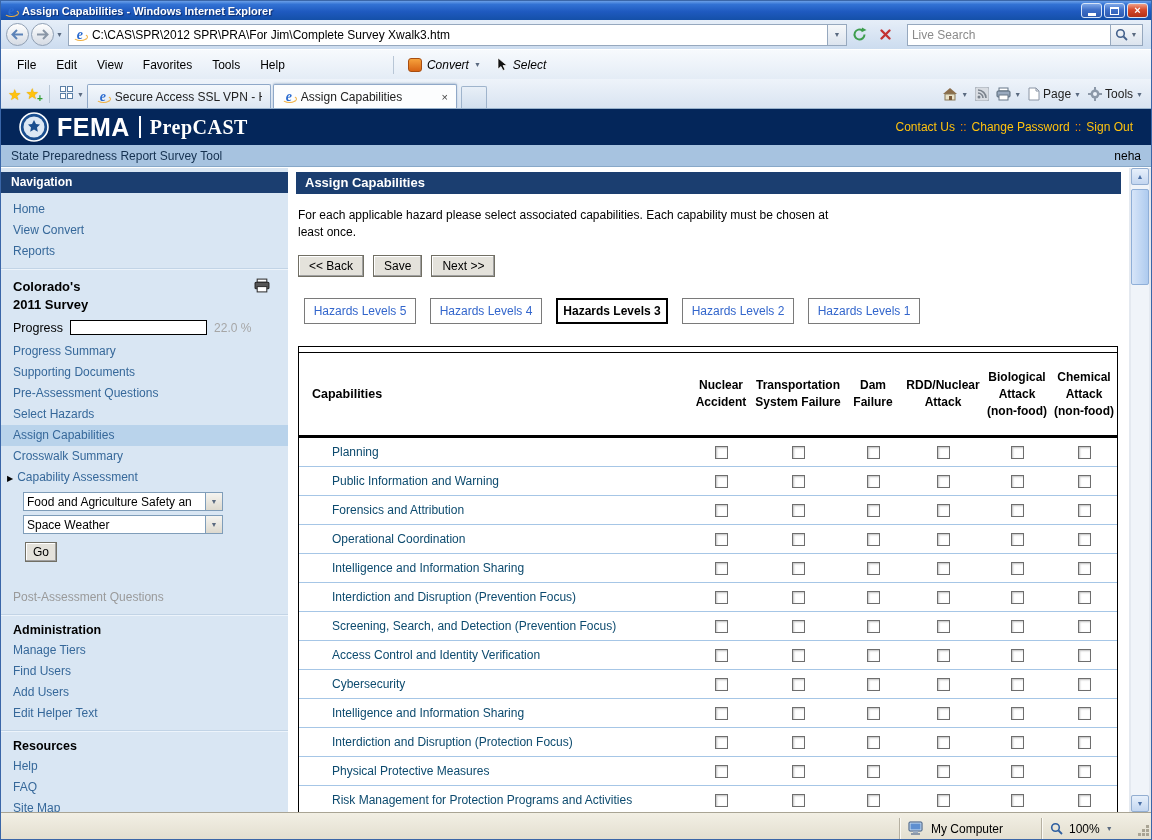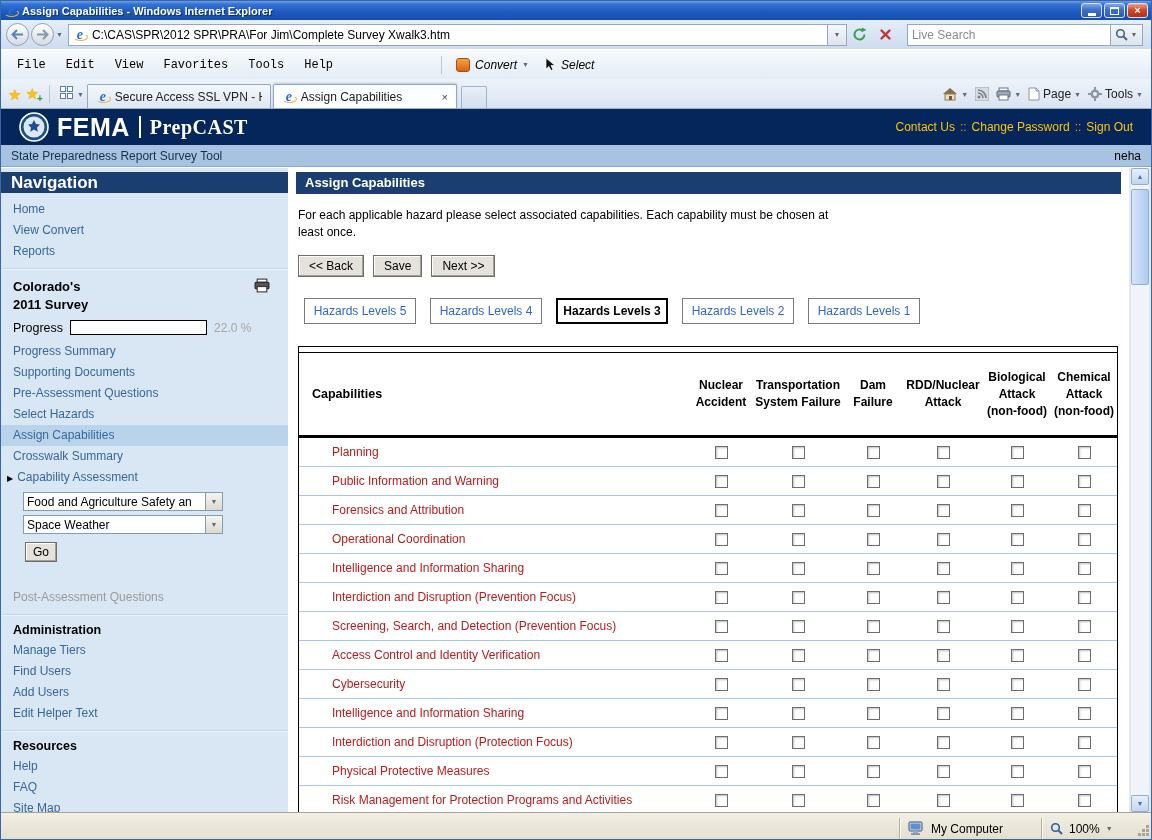--- a/index.html
+++ b/index.html
@@ -38,21 +38,21 @@
   .search-box { width:204px; height:22px; background:#fff; border:1px solid #96A8BE; margin-left:8px;
     display:flex; align-items:center; padding:0 4px; }
   .search-box input { border:none; outline:none; width:100%; font-family:"Liberation Sans",sans-serif; font-size:12px; color:#444; }
   .search-box input::placeholder { color:#8A8A8A; opacity:1; }
   .search-btn { width:32px; height:22px; border:1px solid #96A8BE; border-left:none;
     background:linear-gradient(#F6F8FA,#DCE4EE); display:flex; align-items:center; justify-content:center; gap:2px; }
 
   
   .menubar { top:48px; height:30px; background:linear-gradient(#F7FAFD,#E4ECF6); border-top:1px solid #fff;
     display:flex; align-items:center; padding-left:6px; }
-  .menu-item { font-size:12px; color:#000; padding:3px 10px;font-family:Liberation Mono, monospace; }
+  .menu-item { font-size:12px; color:#000; padding:3px 10px; }
   .vsep { width:1px; height:18px; background:#B8C6D6; margin:0 6px; }
   .tool-group { display:flex; align-items:center; gap:5px; padding:3px 8px; font-size:12px; color:#000;font-style:italic; }
   .convert-chip { width:14px; height:14px; border-radius:3px; background:linear-gradient(#F6A23C,#D86414); border:1px solid #A84E10; }
   .menubar .spacer { width:92px; }
 
   
   .tabsbar { top:78px; height:30px; background:linear-gradient(#EEF3FA,#D9E4F1); border-bottom:1px solid #98B2CC;
     display:flex; align-items:flex-end; padding:0 4px; }
   .tb-left { display:flex; align-items:center; height:26px; gap:4px; padding:0 3px 2px 3px; }
   .star { font-size:15px; color:#FFC20E; text-shadow:0 0 1px #C89000; line-height:1; }
@@ -80,21 +80,21 @@
   
   .subheader { top:144px; height:22px; background:#A7C3E0; border-bottom:1px solid #88A8C8;
     display:flex; align-items:center; padding:0 10px; font-size:12px; color:#14304F; }
   .subheader .user { margin-left:auto; color:#000; }
 
   
   .content { top:167px; bottom:27px; position:absolute; left:0; right:0; overflow:hidden; background:#fff; }
 
   
   .sidebar { position:absolute; left:0; top:0; width:287px; height:100%; background:#D9E6F3; overflow:hidden; }
-  .nav-header { margin-top:4px; height:21px; background:#1B3E70; color:#fff; font-weight:bold; line-height:21px; padding-left:10px; font-size:17px; }
+  .nav-header { margin-top:4px; height:21px; background:#1B3E70; color:#fff; font-weight:bold; line-height:21px; padding-left:10px; font-size:12px; }
   .side-link { height:21px; line-height:21px; padding-left:12px; color:#36689A; cursor:pointer; white-space:nowrap; }
   .side-link.active { background:#B9D3EB; }
   .top-links { margin-top:6px; }
   .divider { border-top:1px solid #C2D4E6; border-bottom:1px solid #EDF4FB; margin-top:6px; }
   .survey-block { padding:8px 12px 0 12px; position:relative; }
   .survey-line { font-weight:bold; color:#000; font-size:13px; line-height:18px; }
   .print-abs { position:absolute; right:18px; top:8px; cursor:pointer; }
   .progress-row { display:flex; align-items:center; padding:6px 0 2px 12px; gap:7px; }
   .progress-label { color:#000; font-size:12.5px; }
   .progress-track { width:137px; height:15px; border:1px solid #000; background:#fff; }
@@ -125,21 +125,21 @@
     background:#fff; border:1px solid #7A7A7A; cursor:pointer; }
   .hz-tab.active { border:2px solid #000; color:#000; font-weight:bold; line-height:22px; }
 
   .cap-table { margin:22px 0 0 10px; width:820px; border:1px solid #000; background:#fff; }
   .t-topgap { height:6px; border-bottom:1px solid #000; }
   .t-grid { display:grid; grid-template-columns:1fr 64px 90px 60px 80px 68px 66px; }
   .thead { min-height:85px; align-items:center; border-bottom:3px solid #000; }
   .thead .cap-h { font-weight:bold; font-size:12.5px; padding-left:13px; }
   .thead .col-h { font-weight:bold; font-size:12px; line-height:17px; text-align:center; padding:2px 1px; }
   .trow { height:29px; align-items:center; border-bottom:1px solid #A6C6E6; }
-  .tlabel { font-size:12px; color:#b91c1c; padding-left:33px; white-space:nowrap; overflow:hidden; }
+  .tlabel { font-size:12px; color:#0c4a6e; padding-left:33px; white-space:nowrap; overflow:hidden; }
   .tcell { display:flex; align-items:center; justify-content:center; }
   .cap-cb { appearance:none; -webkit-appearance:none; width:13px; height:13px; border:1px solid #6E6E6E;
     background:#fff; box-shadow:inset 1px 1px 2px rgba(0,0,0,.25); cursor:pointer; }
 
   
   .scrollbar { position:absolute; top:0; right:0; width:22px; height:100%; background:#E4E9F0; }
   .sb-track { position:absolute; left:2px; top:17px; bottom:17px; width:18px; background:#F0F4F9; }
   .sb-btn { position:absolute; left:2px; width:18px; height:17px; border:1px solid #93AED1; border-radius:2px;
     background:linear-gradient(#E7F0FB,#C3D6F0); color:#4A6FA5; font-size:7px;
     display:flex; align-items:center; justify-content:center; cursor:pointer; }

